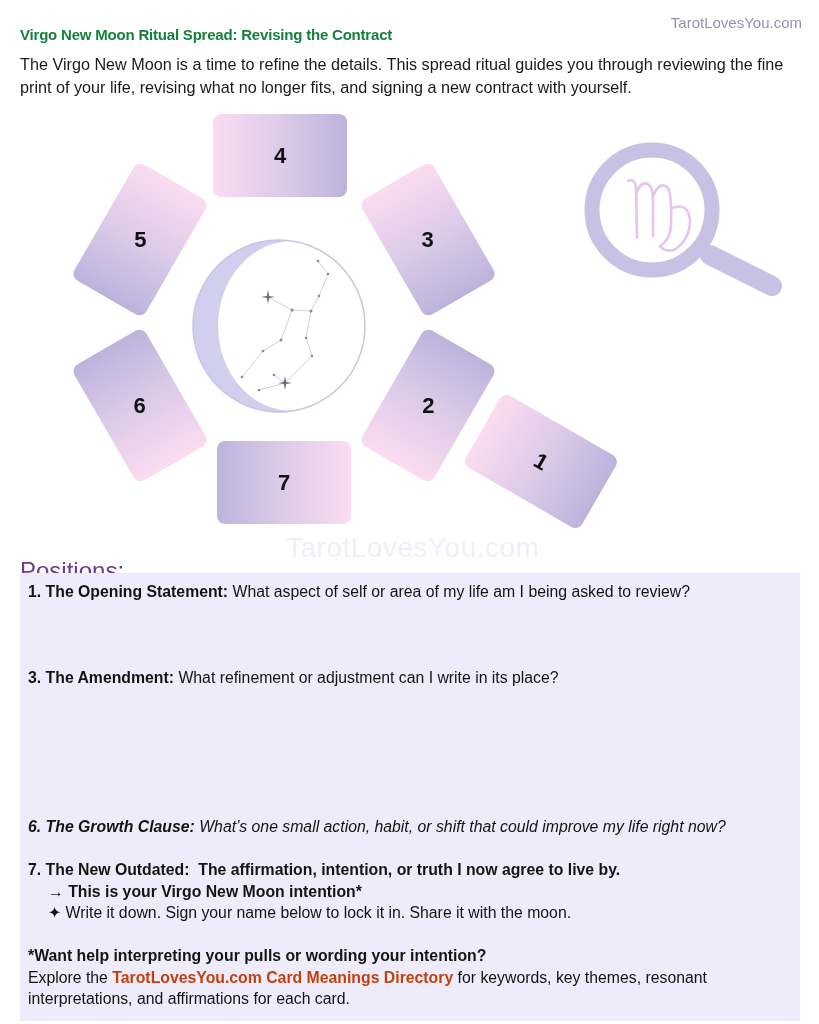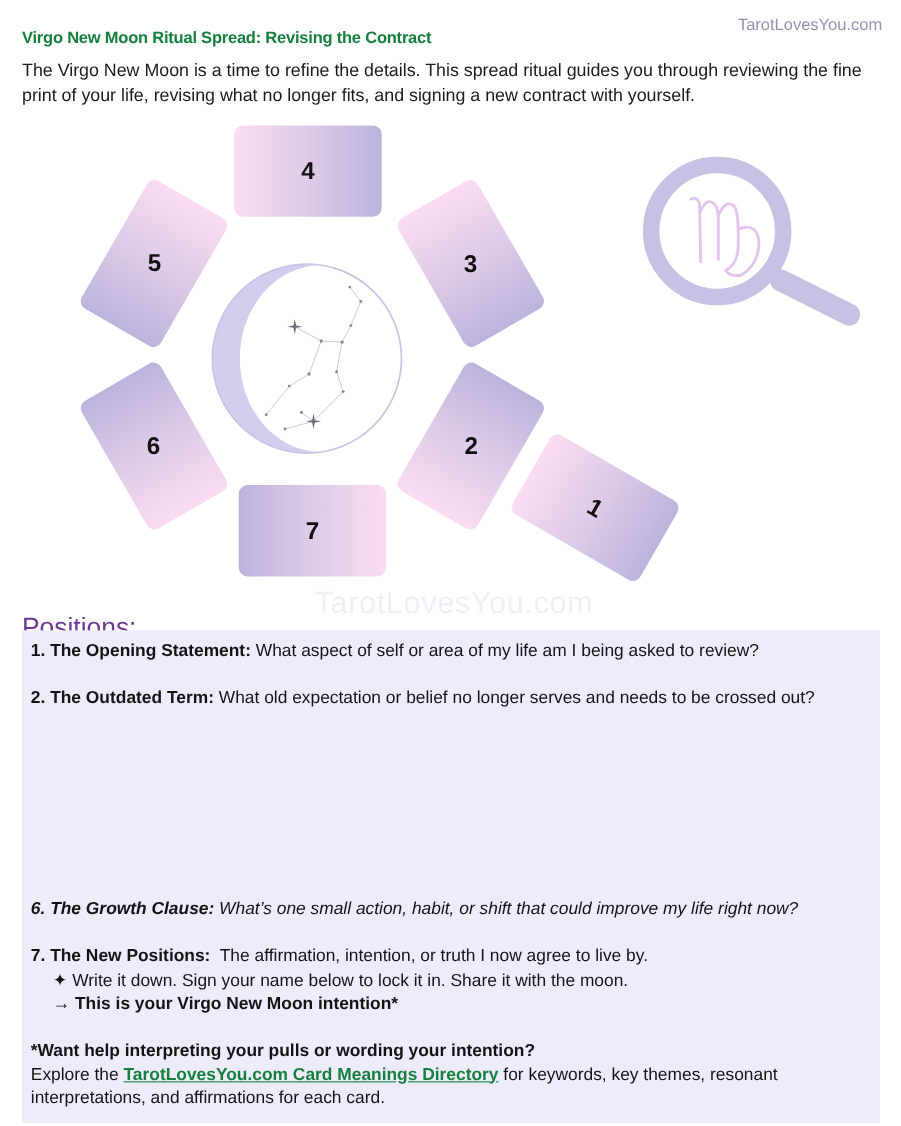--- a/index.html
+++ b/index.html
@@ -21,21 +21,21 @@
     .moon { position: absolute; left: 0; top: 0; }
     .magnifier { position: absolute; left: 0; top: 0; }
 
     .pos-label { position: absolute; left: 20px; top: 557px; font-size: 24px; font-weight: 400; color: #6a3a92; }
     .watermark { position: absolute; left: 286px; top: 532px; font-size: 28px; color: #f3eef6; letter-spacing: 0.5px; }
 
     .panel { position: absolute; left: 20px; top: 561px; width: 780px; height: 448px; background: #eeebfb; margin-top: 12px; }
     .item { position: absolute; left: 8px; width: 768px; font-size: 15.8px; line-height: 21.5px; color: #141414; }
     .item b { font-weight: 700; }
     .sub { padding-left: 20px; }
-    .link { color: #15803d; font-weight: 700; text-decoration: underline; }
+    .link { color: #c2410c; font-weight: 700; }
   </style>
 </head>
 <body>
 
 <div class="brand">TarotLovesYou.com</div>
 <div class="title">Virgo New Moon Ritual Spread: Revising the Contract</div>
 <div class="intro">The Virgo New Moon is a time to refine the details. This spread ritual guides you through reviewing the fine print of your life, revising what no longer fits, and signing a new contract with yourself.</div>
 
 <div class="spread">
 
@@ -108,28 +108,28 @@
   </div>
 </div>
 
 <div class="watermark">TarotLovesYou.com</div>
 <div class="pos-label">Positions:</div>
 
 <div class="panel">
   <div class="item" style="top:8px;">
     <b>1.</b> <b>The Opening Statement:</b><span> What aspect of self or area of my life am I being asked to review?</span>
   </div>
-  <div class="item" style="top:51px;">
-    <b>2.</b> <b>The Outdated Term:</b><span> What old expectation or belief no longer serves and needs to be crossed out?</span>
+  <div class="item" style="top:94px;">
+    <b>3.</b> <b>The Amendment:</b><span> What refinement or adjustment can I write in its place?</span>
   </div>
   <div class="item" style="top:243px;font-style:italic;">
     <b>6.</b> <b>The Growth Clause:</b><span> What’s one small action, habit, or shift that could improve my life right now?</span>
   </div>
   <div class="item" style="top:286px;">
-    <div><b>7.</b> <b>The New Positions:</b><span style="white-space: pre;">  The affirmation, intention, or truth I now agree to live by.</span></div>
+    <div><b>7.</b> <b>The New Outdated:</b><span style="white-space: pre; font-weight: bold;">  The affirmation, intention, or truth I now agree to live by.</span></div>
+    <div class="sub"><b>→ This is your Virgo New Moon intention*</b></div>
     <div class="sub"><span>✦ Write it down. Sign your name below to lock it in. Share it with the moon.</span></div>
-    <div class="sub"><b>→ This is your Virgo New Moon intention*</b></div>
   </div>
   <div class="item" style="top:372px;">
     <div><b>*Want help interpreting your pulls or wording your intention?</b></div>
     <div><span>Explore the </span><a class="link">TarotLovesYou.com Card Meanings Directory</a><span> for keywords, key themes, resonant interpretations, and affirmations for each card.</span></div>
   </div>
 </div>
 
 </body></html>

